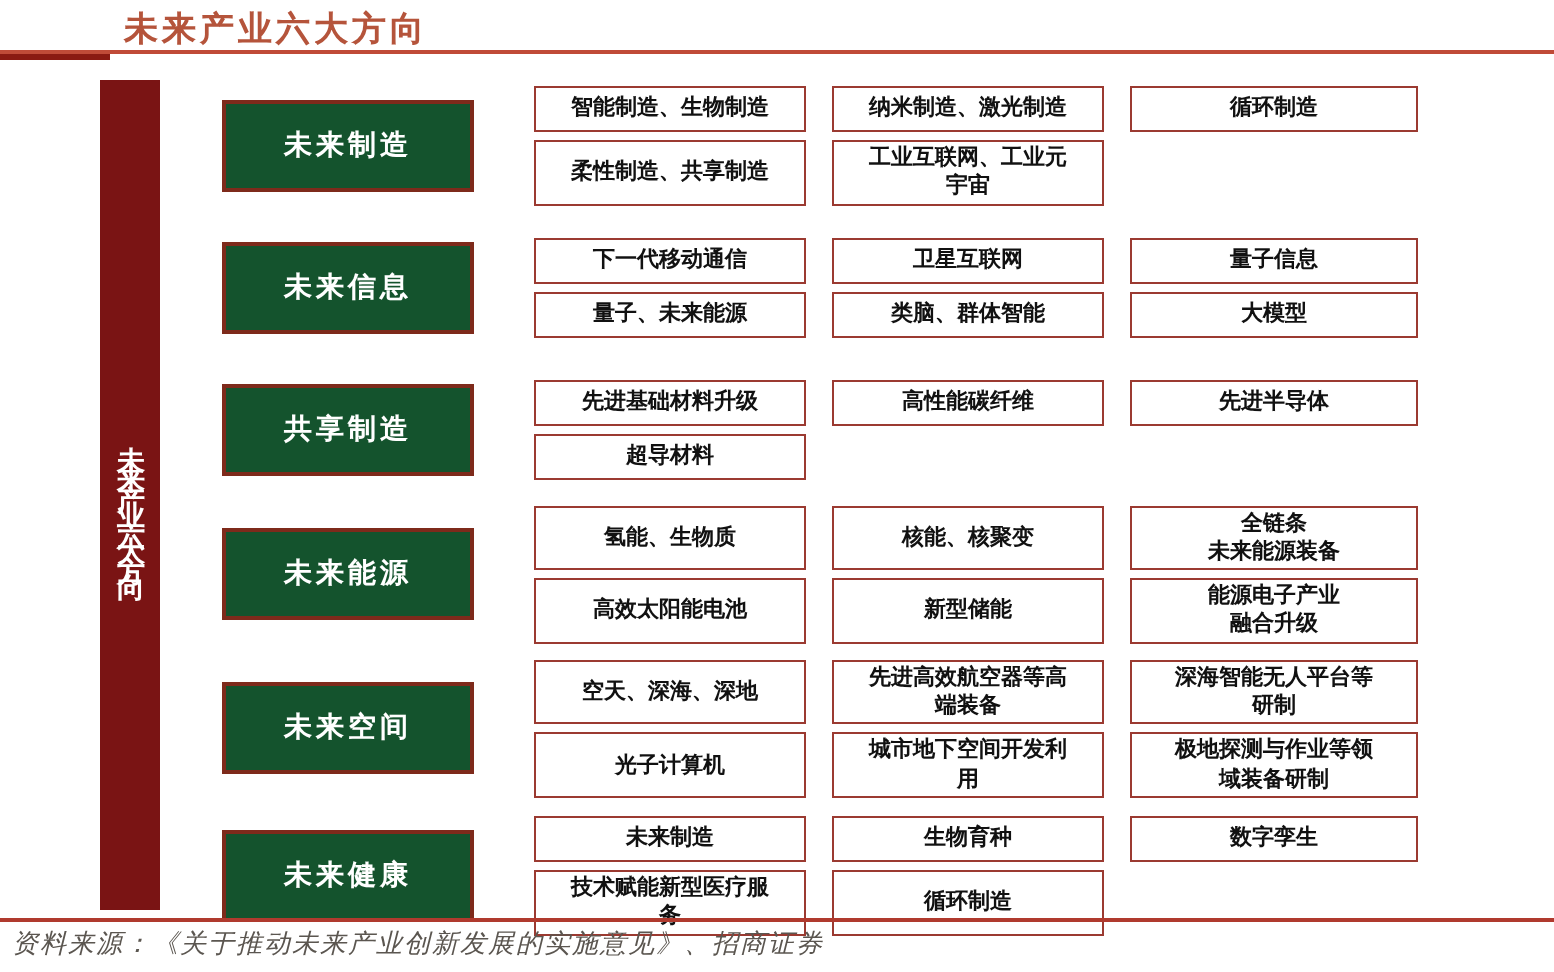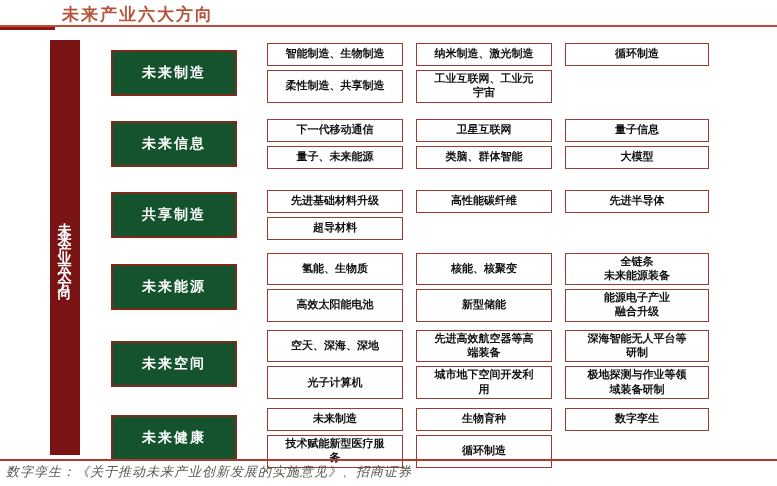--- a/index.html
+++ b/index.html
@@ -134,13 +134,13 @@
       <div class="cell">数字孪生</div>
       <div class="cell">技术赋能新型医疗服
 务</div>
       <div class="cell">循环制造</div>
     </div>
   </div>
 
 </div>
 
 <div class="bottom-rule"></div>
-<div class="source">数字孪生：《关于推动未来产业创新发展的实施意见》、招商证券</div>
+<div class="source">资料来源：《关于推动未来产业创新发展的实施意见》、招商证券</div>
 
 </body></html>

